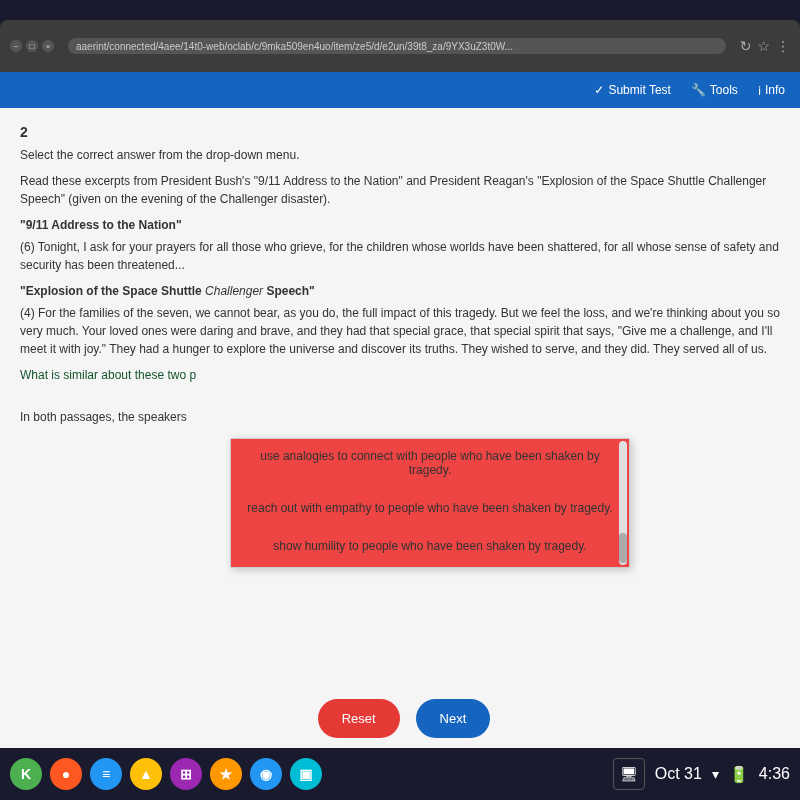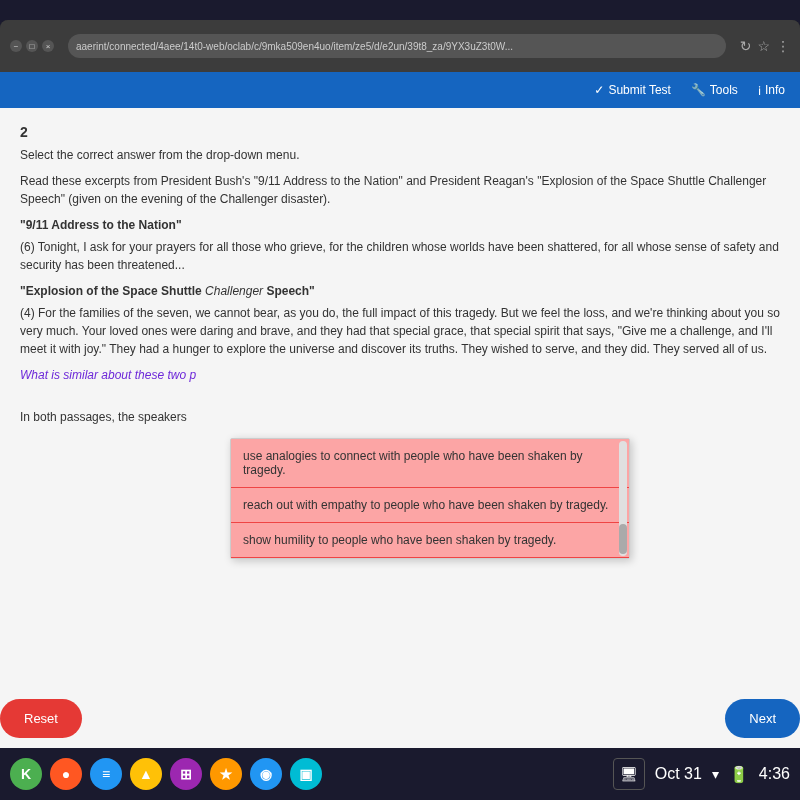--- a/index.html
+++ b/index.html
@@ -51,21 +51,21 @@
       color: rgba(255,255,255,0.7);
     }
     .win-btn.minimize { background: #555; }
     .win-btn.maximize { background: #555; }
     .win-btn.close { background: #555; }
 
     .address-bar {
       flex: 1;
       background: #555;
       border-radius: 12px;
-      height: 24px;
+      height: 16px;
       display: flex;
       align-items: center;
       padding: 0 8px;
       margin: 0 8px;
     }
 
     .address-text {
       color: #ccc;
       font-size: 10px;
       overflow: hidden;
@@ -145,23 +145,22 @@
       color: #333;
       line-height: 1.5;
       margin-bottom: 10px;
     }
 
     .italic { font-style: italic; }
     .bold { font-weight: normal; }
 
     .question-text {
       font-size: 12px;
-      color: #6d28d9;
+      color: #14532d;
       margin-bottom: 8px;
-      font-style: italic;
     }
 
     .answer-text {
       font-size: 12px;
       color: #333;
       margin-bottom: 4px;
       margin-top: 28px;
     }
 
     
@@ -174,23 +173,24 @@
       border-radius: 2px;
       box-shadow: 2px 2px 8px rgba(0,0,0,0.2);
       width: 400px;
       z-index: 10;
     }
 
     .dropdown-item {
       padding: 10px 12px;
       font-size: 12px;
       color: #333;
-      border-bottom: 1px solid #ef4444;
+      border-bottom: 4px solid #ef4444;
       cursor: pointer;
-      background: #fca5a5;
+      background: #ef4444;
+      text-align: center;
     }
 
     .dropdown-item:last-of-type {
       border-bottom: none;
     }
 
     .dropdown-scrollbar {
       position: absolute;
       right: 2px;
       top: 2px;
@@ -206,24 +206,24 @@
       background: #aaa;
       border-radius: 4px;
       position: absolute;
       bottom: 2px;
     }
 
     
     .btn-row {
       position: absolute;
       bottom: 10px;
-      left: 0;
+      left: 8px;
       right: 0;
       display: flex;
-      justify-content: space-between;
+      justify-content: center;
       gap: 16px;
     }
 
     .btn-reset {
       background: #e53935;
       color: white;
       border: none;
       border-radius: 20px;
       padding: 8px 24px;
       font-size: 13px;

